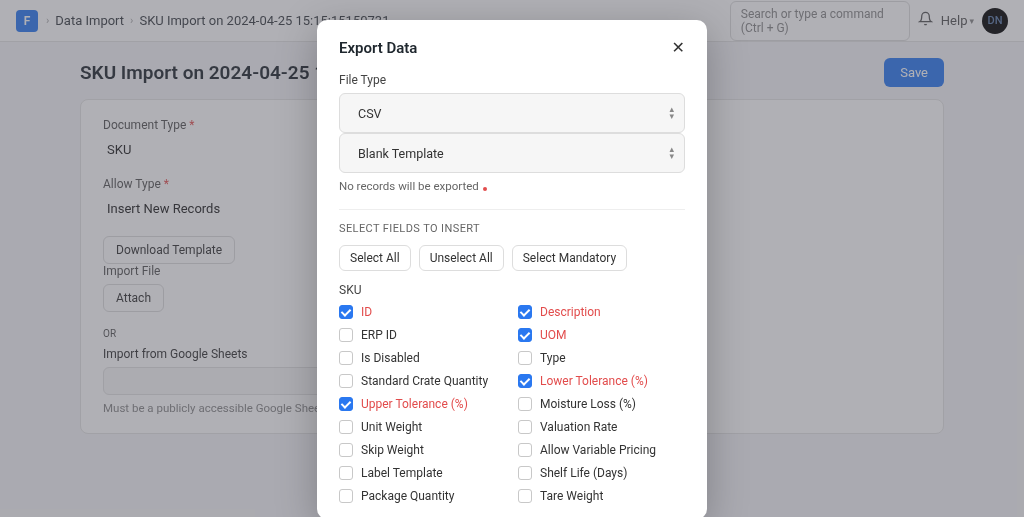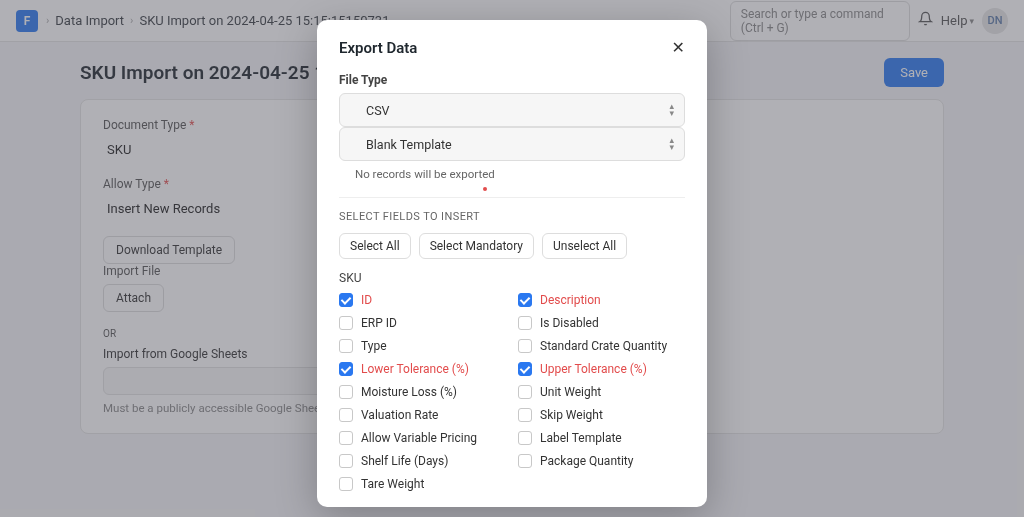--- a/index.html
+++ b/index.html
@@ -7,21 +7,21 @@
   
   
   .topbar { height: 42px; background: #fff; border-bottom: 1px solid #e3e3e3; display: flex; align-items: center; padding: 0 16px; gap: 8px; }
   .logo { width: 22px; height: 22px; background: #2a78f0; border-radius: 4px; display: flex; align-items: center; justify-content: center; color: #fff; font-weight: 600; font-size: 12px; }
   .breadcrumb { display: flex; align-items: center; gap: 6px; font-size: 13px; color: #3a3f44; }
   .chev { color: #aaa; font-size: 11px; }
   .spacer { flex: 1; }
   .search-bar { background: #fff; border: 1px solid #ddd; border-radius: 6px; padding: 5px 10px; font-size: 12px; color: #888; width: 180px; }
   .bell { font-size: 15px; color: #555; }
   .help { font-size: 13px; color: #555; display:flex; align-items:center; gap:2px;}
-  .avatar { width: 26px; height: 26px; border-radius: 50%; background: #e5e5e5; color: #5b7aa8; display: flex; align-items: center; justify-content: center; font-size: 11px; font-weight: 500; }
+  .avatar { width: 26px; height: 26px; border-radius: 50%; background: #000000; color: #5b7aa8; display: flex; align-items: center; justify-content: center; font-size: 11px; font-weight: 500; }
 
   
   .page-head { display: flex; align-items: center; padding: 16px 80px 12px; }
   .page-title { font-size: 19px; font-weight: 600; }
   .save-btn { margin-left: auto; background: #2a78f0; color: #fff; border: none; border-radius: 6px; padding: 7px 16px; font-size: 13px; cursor: pointer; }
 
   
   .card { margin: 0 80px; background: #fff; border: 1px solid #e3e3e3; border-radius: 8px; padding: 18px 22px; }
   .fld { margin-bottom: 16px; }
   .fld-label { font-size: 12px; color: #555; margin-bottom: 6px; }
@@ -34,24 +34,24 @@
   .hint { font-size: 11.5px; color: #888; margin-top: 6px; }
 
   
   .backdrop { position: absolute; inset: 0; background: rgba(80,80,90,0.45); }
 
   
   .modal { position: absolute; left: 50%; transform: translateX(-50%); top: 20px; width: 390px; background: #fff; border-radius: 10px; box-shadow: 0 10px 40px rgba(0,0,0,0.25); padding: 18px 22px 16px; }
   .modal-head { display: flex; align-items: center; }
   .modal-title { font-size: 15px; font-weight: 600; }
   .close { margin-left: auto; font-size: 16px; cursor: pointer; color: #333; }
-  .m-fld-label { font-size: 12px; color: #444; margin-top: 16px; margin-bottom: 6px; font-weight: bold; }
-  .m-select { width: 100%; border: 1px solid #ddd; background: #f6f6f6; border-radius: 6px; height: 34px; padding: 0 26px; font-size: 12.5px; color: #333; display: flex; align-items: center; position: relative; cursor: pointer; }
+  .m-fld-label { font-size: 12px; color: #444; margin-top: 16px; margin-bottom: 6px; }
+  .m-select { width: 100%; border: 1px solid #ddd; background: #f6f6f6; border-radius: 6px; height: 40px; padding: 0 18px; font-size: 12.5px; color: #333; display: flex; align-items: center; position: relative; cursor: pointer; }
   .m-select .arrows { position: absolute; right: 10px; font-size: 9px; color: #888; line-height: 7px; }
-  .m-note { font-size: 11.5px; color: #666; margin-top: 6px; margin-left: 16px; }
+  .m-note { font-size: 11.5px; color: #666; margin-top: 6px; }
   .m-divider { border: none; border-top: 1px solid #eee; margin: 16px 0 12px; }
   .m-section-title { font-size: 11px; letter-spacing: 0.4px; color: #666; margin-bottom: 10px; }
   .btn-row { display: flex; gap: 8px; margin-bottom: 12px; }
   .btn-row .outline-btn { font-size: 12px; padding: 5px 10px; }
   .fields-label { font-size: 12px; color: #444; margin-bottom: 8px; }
   .fields-grid { display: grid; grid-template-columns: 1fr 1fr; row-gap: 9px; column-gap: 12px; }
   .chk-row { display: flex; align-items: center; gap: 8px; font-size: 12px; color: #333; cursor: pointer; }
   .chk { width: 14px; height: 14px; border: 1px solid #c8c8c8; border-radius: 3px; display: flex; align-items: center; justify-content: center; background: #fff; flex-shrink: 0; }
   .chk.on { background: #2a78f0; border-color: #2a78f0; }
   .chk.on::after { content: ""; width: 4px; height: 7px; border: solid #fff; border-width: 0 2px 2px 0; transform: rotate(45deg); margin-top: -2px; }
@@ -128,39 +128,43 @@
     <span class="arrows">▴<br>▾</span>
   </div>
   <div class="m-note">No records will be exported</div>
   <div class="red-dot" style="left:166px; top:167px"></div>
 
   <hr class="m-divider">
 
   <div class="m-section-title">SELECT FIELDS TO INSERT</div>
   <div class="btn-row">
     <button class="outline-btn">Select All</button>
+    <button class="outline-btn">Unselect All</button>
     <button class="outline-btn">Select Mandatory</button>
-    <button class="outline-btn">Unselect All</button>
   </div>
 
   <div class="fields-label">SKU</div>
   <div class="fields-grid" id="fields-grid">
       <div class="chk-row">
         <span class="chk on"></span>
         <span class="chk-label mand">ID</span>
       </div>
       <div class="chk-row">
         <span class="chk on"></span>
         <span class="chk-label mand">Description</span>
       </div>
       <div class="chk-row">
         <span class="chk"></span>
         <span class="chk-label">ERP ID</span>
       </div>
       <div class="chk-row">
+        <span class="chk on"></span>
+        <span class="chk-label mand">UOM</span>
+      </div>
+      <div class="chk-row">
         <span class="chk"></span>
         <span class="chk-label">Is Disabled</span>
       </div>
       <div class="chk-row">
         <span class="chk"></span>
         <span class="chk-label">Type</span>
       </div>
       <div class="chk-row">
         <span class="chk"></span>
         <span class="chk-label">Standard Crate Quantity</span>

